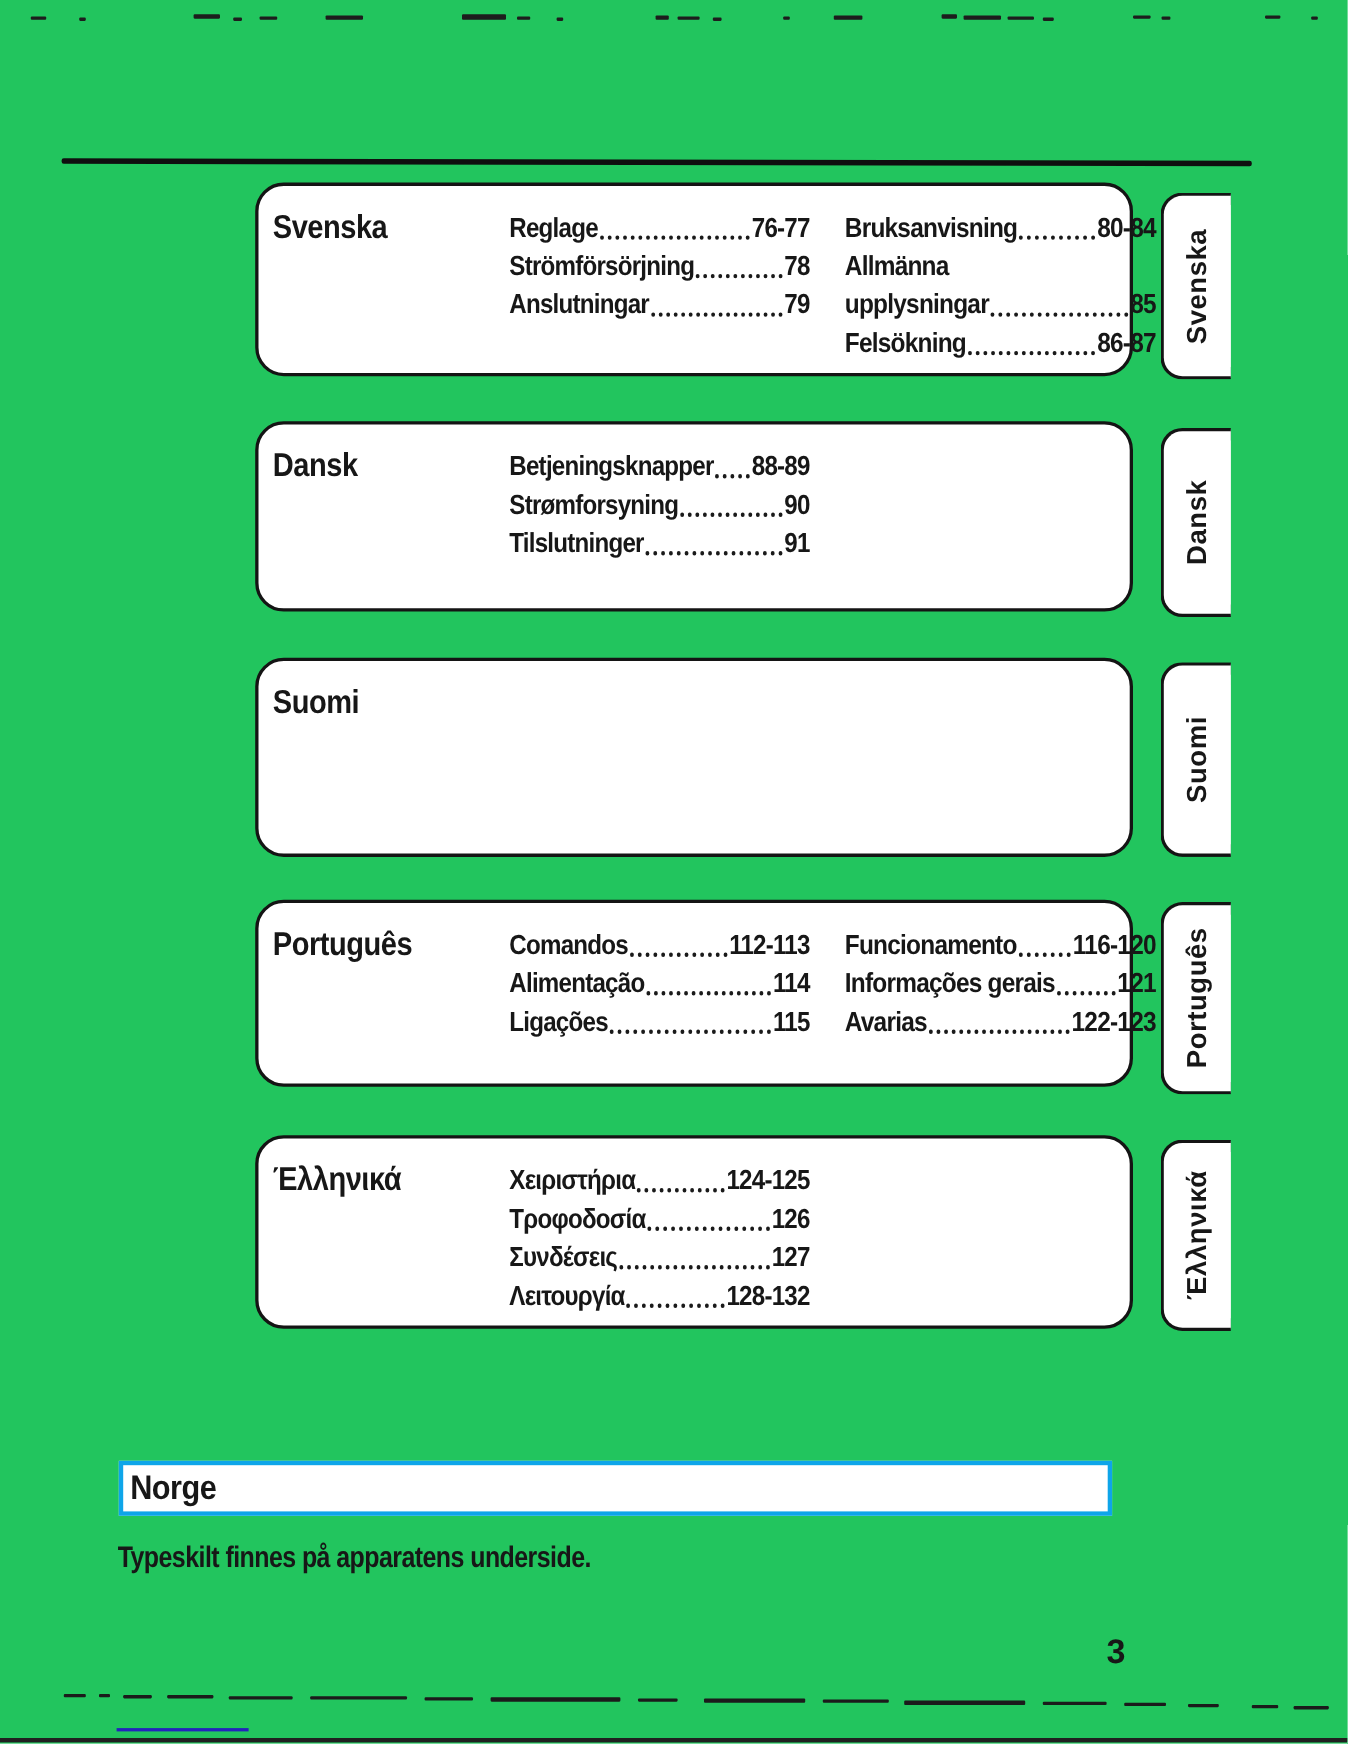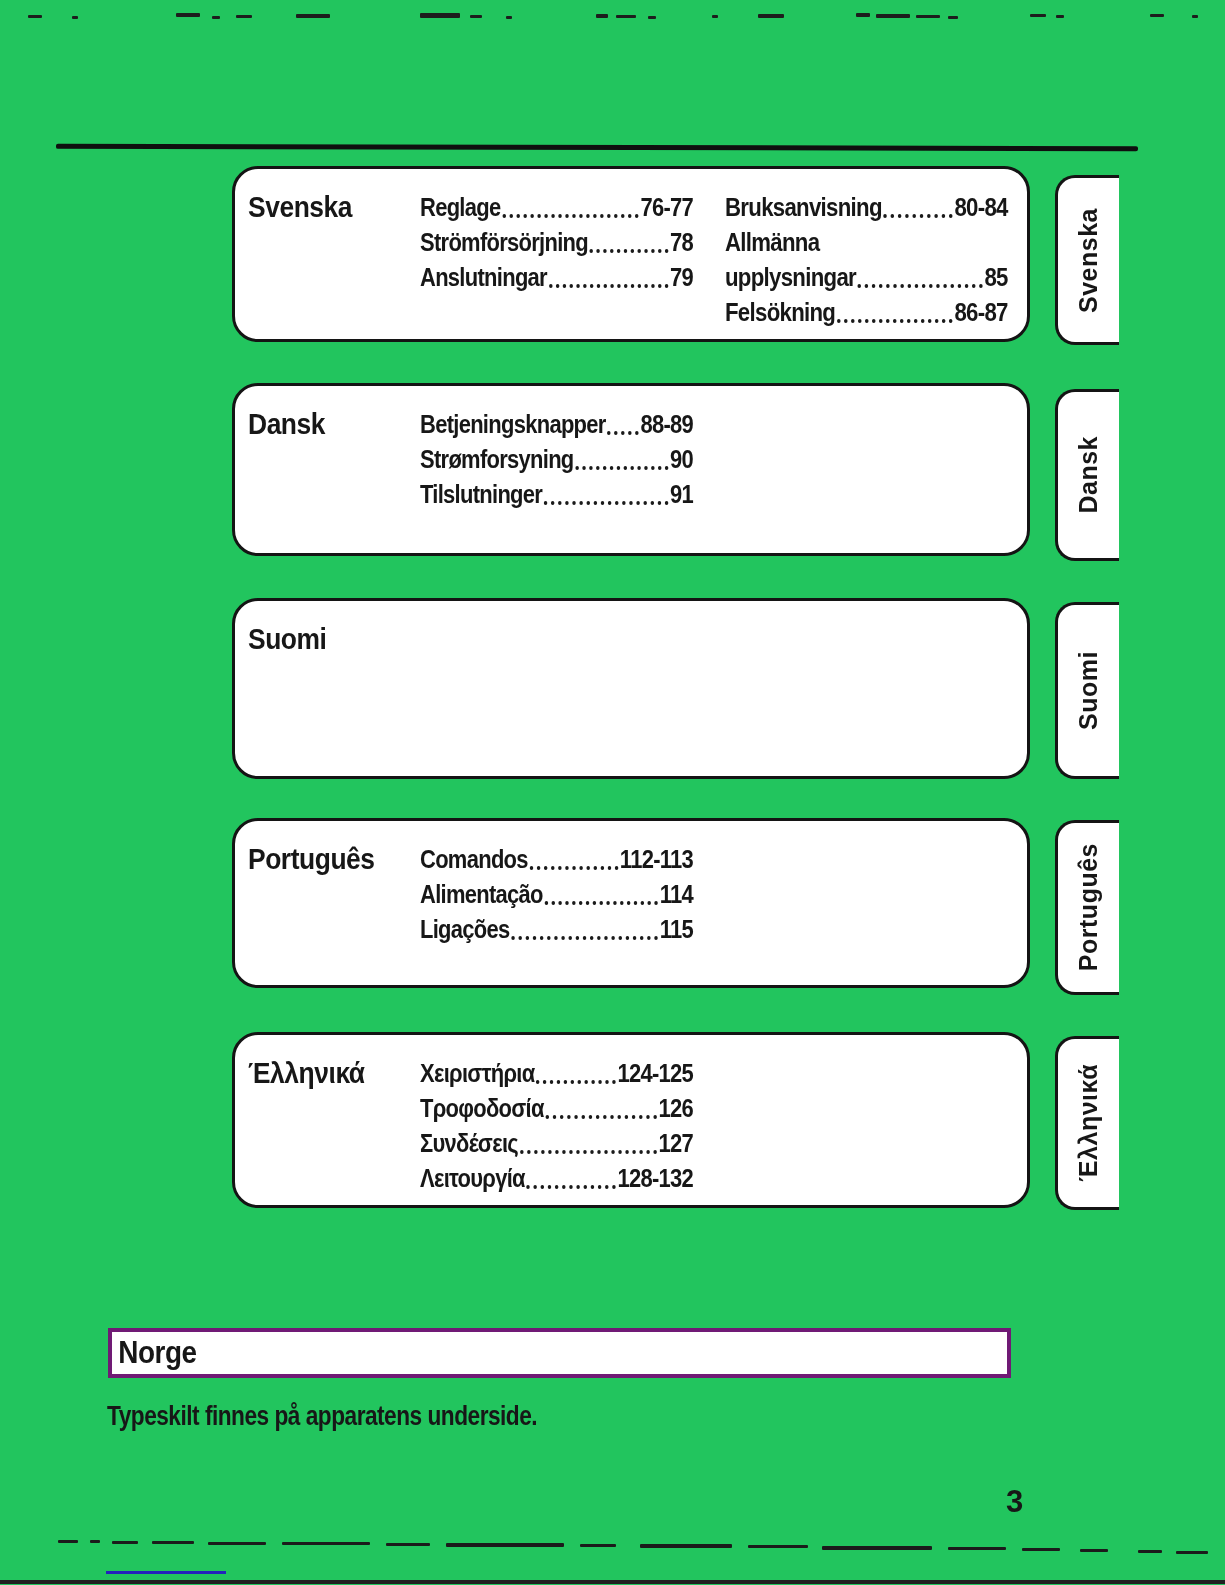--- a/index.html
+++ b/index.html
@@ -24,21 +24,21 @@
   .lang-box{
     position:absolute;left:232px;width:798px;box-sizing:border-box;
     border:3px solid #141414;border-radius:26px;background:#fff;
     display:grid;grid-template-columns:172px 305px 1fr;
     padding:20px 0 0 13px;
   }
   .box-title{
     font-size:30px;font-weight:700;letter-spacing:-0.5px;line-height:35px;
     transform:scaleX(0.88);transform-origin:0 0;white-space:nowrap;
   }
-  .box-col{display:block;}
+  .box-col{display:block;margin-left:43px;}
   .toc-row{
     display:flex;align-items:flex-end;height:35px;width:311px;
     transform:scaleX(0.878);transform-origin:0 100%;
     white-space:nowrap;
     font-size:25px;font-weight:700;letter-spacing:-0.8px;line-height:33px;
   }
   .box-col.c2 .toc-row{width:318px;transform:scaleX(0.889);}
   .toc-row .lbl{flex:0 0 auto;}
   .toc-row .leader{
     flex:1 1 6px;min-width:4px;margin:0 2px 6px 2px;
@@ -54,21 +54,21 @@
     display:flex;align-items:center;justify-content:center;
   }
   .tab-text{
     writing-mode:vertical-rl;transform:rotate(180deg);
     font-size:25px;font-weight:700;letter-spacing:0.5px;white-space:nowrap;
   }
 
   
   .norge-box{
     position:absolute;left:108px;top:1328px;width:903px;height:50px;
-    box-sizing:border-box;border:4px solid #701a75;background:#fff;
+    box-sizing:border-box;border:4px solid #0ea5e9;background:#fff;
     display:flex;align-items:center;
   }
   .norge-label{
     font-size:31px;font-weight:700;letter-spacing:-0.5px;padding-left:7px;
     transform:scaleX(0.9);transform-origin:0 50%;white-space:nowrap;
   }
   .footnote{
     position:absolute;left:107px;top:1401px;
     font-size:27px;font-weight:700;letter-spacing:-0.6px;
     transform:scaleX(0.84);transform-origin:0 0;white-space:nowrap;
@@ -192,20 +192,37 @@
         <span class="lbl">Alimentação</span>
         <span class="leader"></span>
         <span class="pgs">114</span>
       </div>
       <div class="toc-row">
         <span class="lbl">Ligações</span>
         <span class="leader"></span>
         <span class="pgs">115</span>
       </div>
     </div>
+    <div class="box-col c2">
+      <div class="toc-row">
+        <span class="lbl">Funcionamento</span>
+        <span class="leader"></span>
+        <span class="pgs">116-120</span>
+      </div>
+      <div class="toc-row">
+        <span class="lbl">Informações gerais</span>
+        <span class="leader"></span>
+        <span class="pgs">121</span>
+      </div>
+      <div class="toc-row">
+        <span class="lbl">Avarias</span>
+        <span class="leader"></span>
+        <span class="pgs">122-123</span>
+      </div>
+    </div>
   </div>
 
   <div class="lang-box" style="top:1032px;height:176px">
     <div class="box-title">Έλληνικά</div>
     <div class="box-col c1">
       <div class="toc-row">
         <span class="lbl">Χειριστήρια</span>
         <span class="leader"></span>
         <span class="pgs">124-125</span>
       </div>

